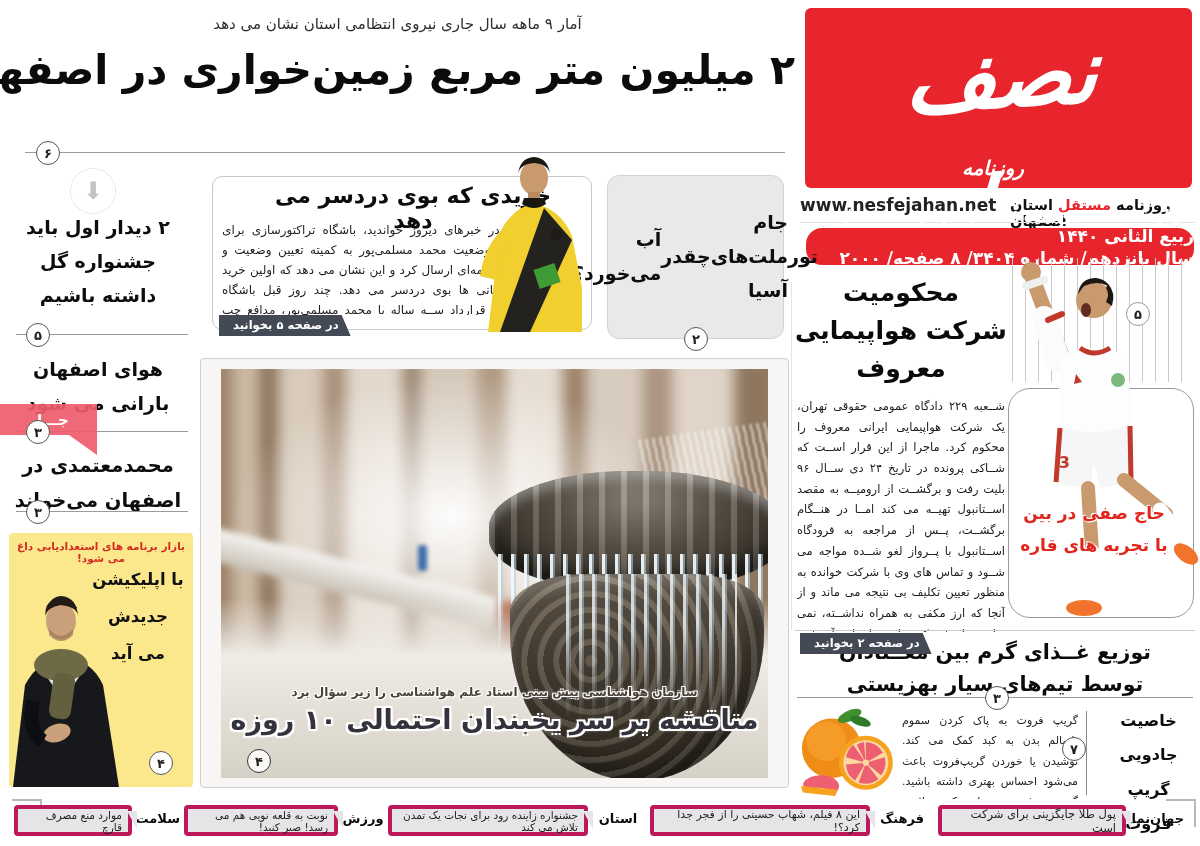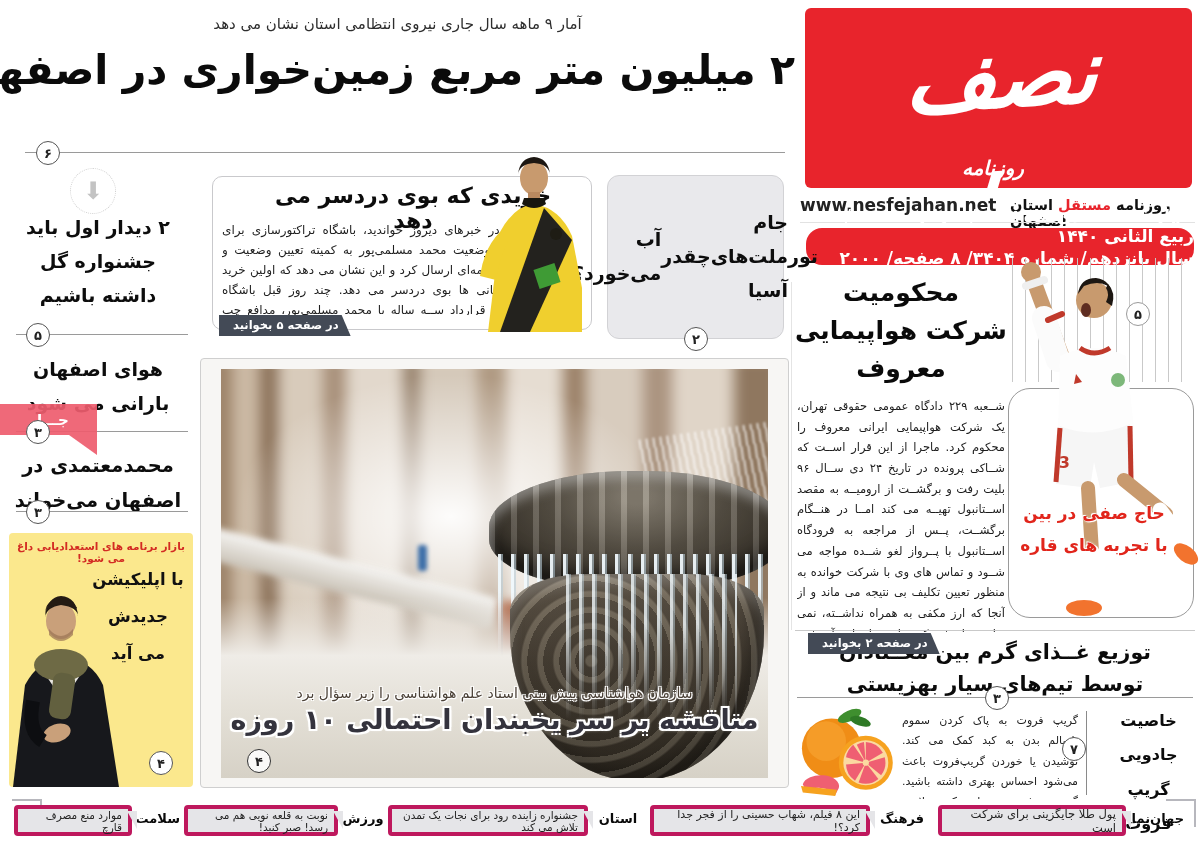--- a/index.html
+++ b/index.html
@@ -65,31 +65,31 @@
     box-shadow:inset 0 8px 12px rgba(255,255,255,.45), inset 0 -14px 18px rgba(0,0,0,.55); overflow:hidden; }
   .f-top::after { content:""; position:absolute; inset:0; background:repeating-linear-gradient(90deg, rgba(255,255,255,.28) 0 6px, rgba(0,0,0,.28) 6px 22px); opacity:.5; }
   .f-body { position:absolute; top:36%; right:7%; width:86%; height:60%; border-radius:30% 30% 50% 50% / 18% 18% 72% 72%;
     background:linear-gradient(180deg,#6a6052 0%,#4a4237 42%,#2c271f 100%);
     box-shadow:inset 0 10px 14px rgba(255,255,255,.28), inset -12px -10px 22px rgba(0,0,0,.5); overflow:hidden; }
   .f-body::after { content:""; position:absolute; inset:0; background:repeating-radial-gradient(circle at 32% 42%, rgba(200,190,168,.35) 0 5px, rgba(35,30,24,.4) 7px 16px); opacity:.55; }
   .icicles { position:absolute; background-image:repeating-linear-gradient(90deg, rgba(240,248,252,.95) 0 3px, rgba(185,205,216,.6) 3px 5px, transparent 5px 13px);
     -webkit-mask-image:linear-gradient(180deg,#000 35%, transparent); mask-image:linear-gradient(180deg,#000 35%, transparent); }
   .i1 { top:30%; right:3%; width:94%; height:30%; filter:blur(.5px); }
   .i2 { top:36%; right:16%; width:58%; height:42%; opacity:.85; }
-  .ph-kicker { position:absolute; left:0; right:0; top:316px; text-align:center; font-size:14px; font-weight:normal; color:#4a4036;
+  .ph-kicker { position:absolute; left:0; right:0; top:316px; text-align:center; font-size:12px; font-weight:bold; color:#4a4036;
     text-shadow:0 0 3px #fff, 1px 1px 0 #fff, -1px -1px 0 #fff, 1px -1px 0 #fff, -1px 1px 0 #fff; }
   .ph-headline { position:absolute; left:0; right:0; top:335px; text-align:center; font-size:27px; font-weight:bold; color:#34333d; cursor:pointer;
     text-shadow:0 0 4px #fff, 2px 2px 0 #fff, -2px -2px 0 #fff, 2px -2px 0 #fff, -2px 2px 0 #fff; }
   .photo .pnum { left:26px; top:380px; background:rgba(255,255,255,.85); }
 
   
   .col-vline { position:absolute; left:791px; top:282px; height:348px; border-left:1px solid #e4e4e4; }
   .air-title { position:absolute; top:274px; left:795px; width:212px; text-align:center; font-size:25px; font-weight:bold; line-height:1.52; color:#0a0a0a; cursor:pointer; }
   .air-body { position:absolute; top:396px; left:797px; width:208px; height:236px; font-size:11.5px; line-height:1.8; text-align:justify; color:#1d1d1d; overflow:hidden; }
-  .tag-air { top:633px; left:800px;margin-left:8px; }
+  .tag-air { top:633px; left:800px; }
 
   .pinstripes { position:absolute; top:258px; left:1012px; width:181px; height:124px;
     background:repeating-linear-gradient(90deg,#c9c9c9 0 1px, transparent 1px 13px); }
   .player-box { position:absolute; top:388px; left:1008px; width:186px; height:230px; border:1.5px solid #9a9a9a; border-radius:22px; }
   .player-photo { position:absolute; top:256px; left:1000px; width:200px; height:364px; }
   .player-caption { position:absolute; top:497px; left:1012px; width:164px; text-align:center; color:#e1251b; font-weight:bold; font-size:17px; line-height:1.9; z-index:6; cursor:pointer;
     text-shadow:0 0 3px #fff, 1px 1px 0 #fff, -1px -1px 0 #fff; }
 
   .welfare-title { position:absolute; top:637px; left:795px; width:400px; text-align:center; font-size:20.5px; font-weight:bold; line-height:1.55; color:#0b0b0b; cursor:pointer; }
   .g-title { position:absolute; top:704px; left:1102px; width:93px; text-align:center; font-size:16px; font-weight:bold; line-height:2.15; color:#0c0c0c; cursor:pointer; }

